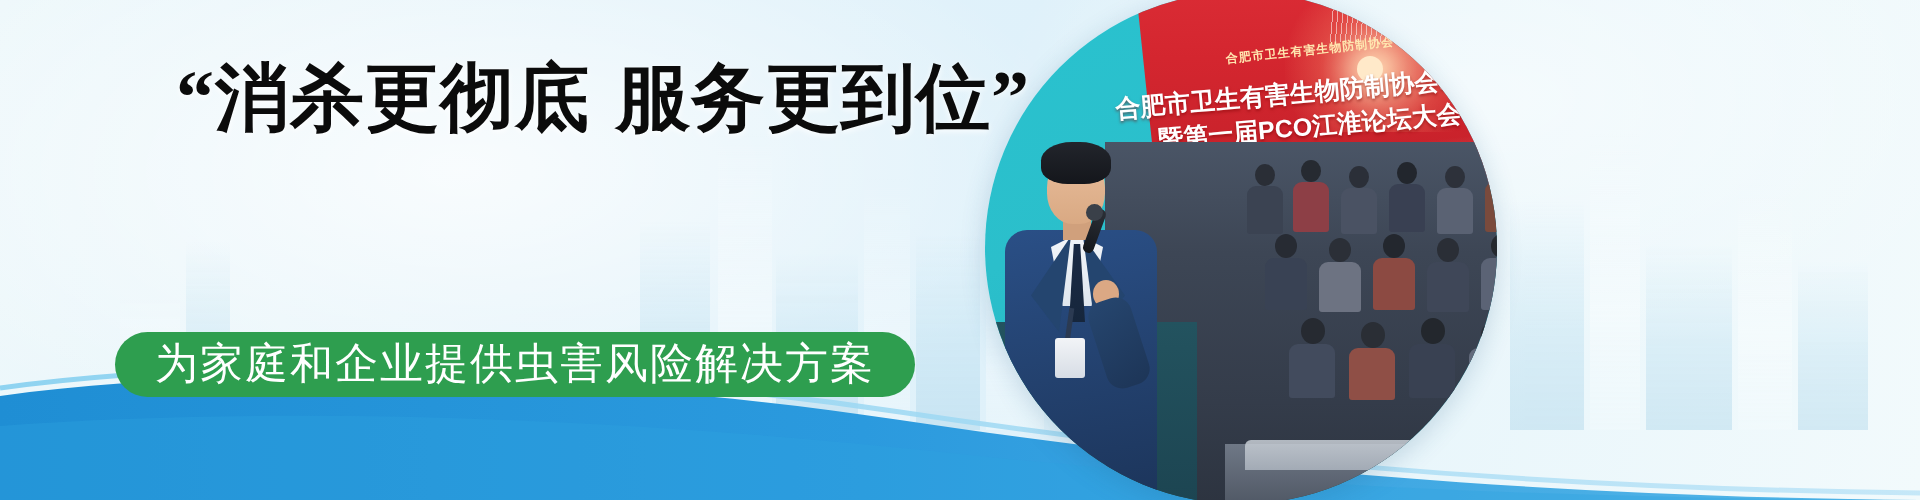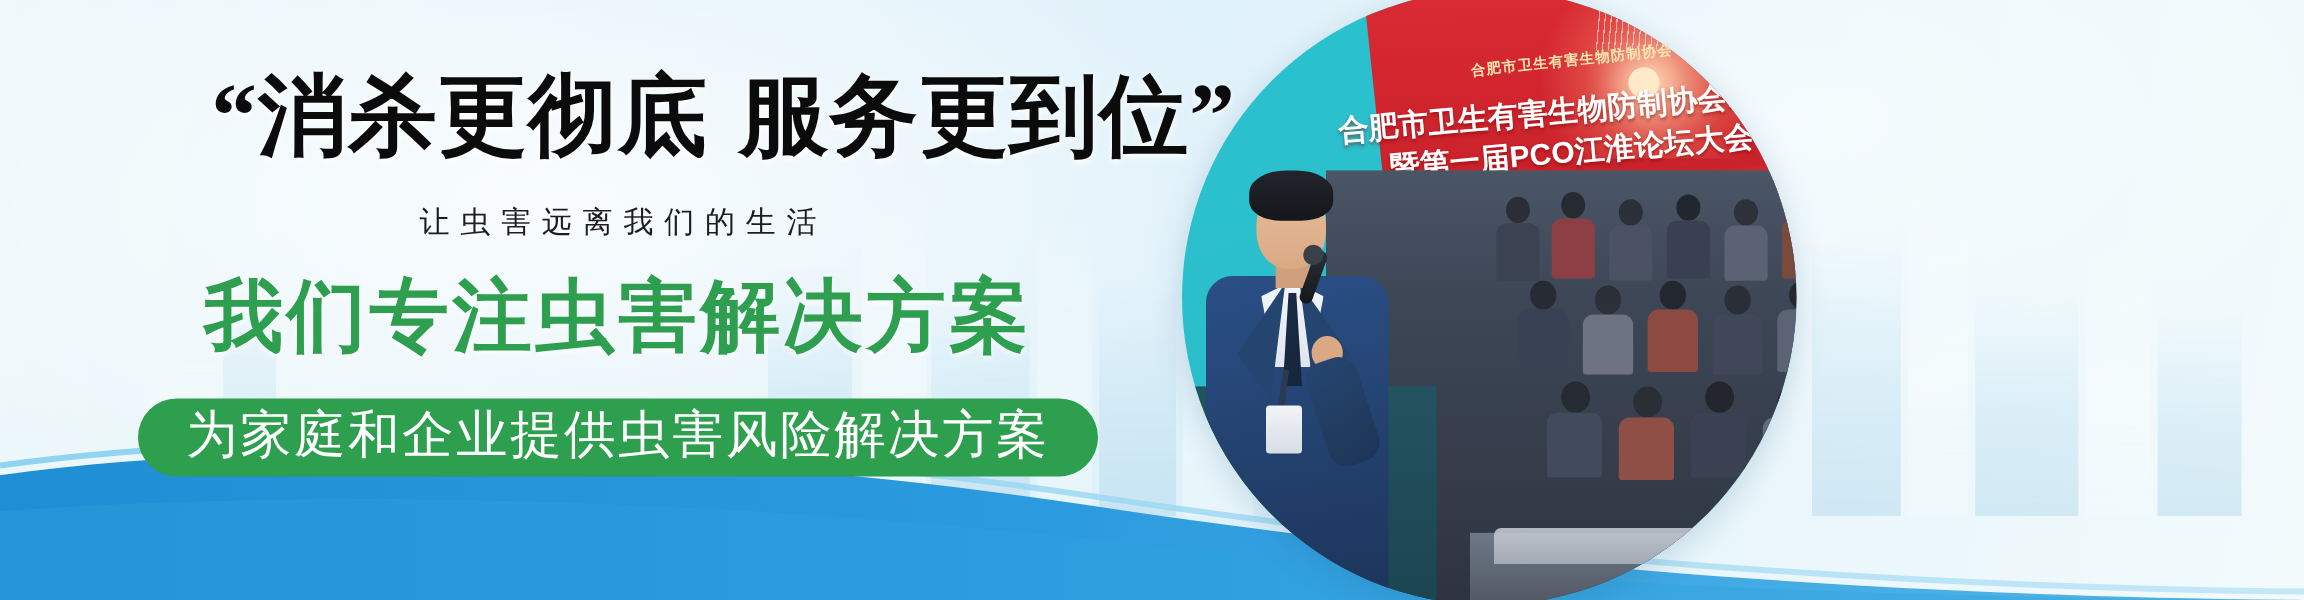--- a/index.html
+++ b/index.html
@@ -155,23 +155,21 @@
     </defs>
     <path d="M0,96 C260,60 620,78 900,120 C1180,162 1500,196 1920,200 L1920,200 L0,200 Z" fill="url(#wv)"></path>
     <path d="M0,88 C260,52 620,70 900,112 C1180,154 1500,188 1920,193" fill="none" stroke="url(#wv2)" stroke-width="5" opacity=".85"></path>
     <path d="M0,126 C300,104 640,120 940,152 C1240,184 1560,199 1920,200 L1920,200 L0,200 Z" fill="#2ea2e0" opacity=".35"></path>
   </svg>
 
   <div class="content">
 
     <div class="headline"><span class="qm">“</span><span>消杀更彻底</span><span class="gap"></span><span>服务更到位</span><span class="qm">”</span></div>
 
-    <div class="subline">让虫害远离我们的生活</div>
-
-    <div class="green-title">我们专注虫害解决方案</div>
+
 
     <div class="pill-row">
       <span class="pill">为家庭和企业提供虫害风险解决方案</span>
     </div>
 
   </div>
 
   <div class="photo">
     <div class="photo-inner">
       <div class="ph-teal"></div>

